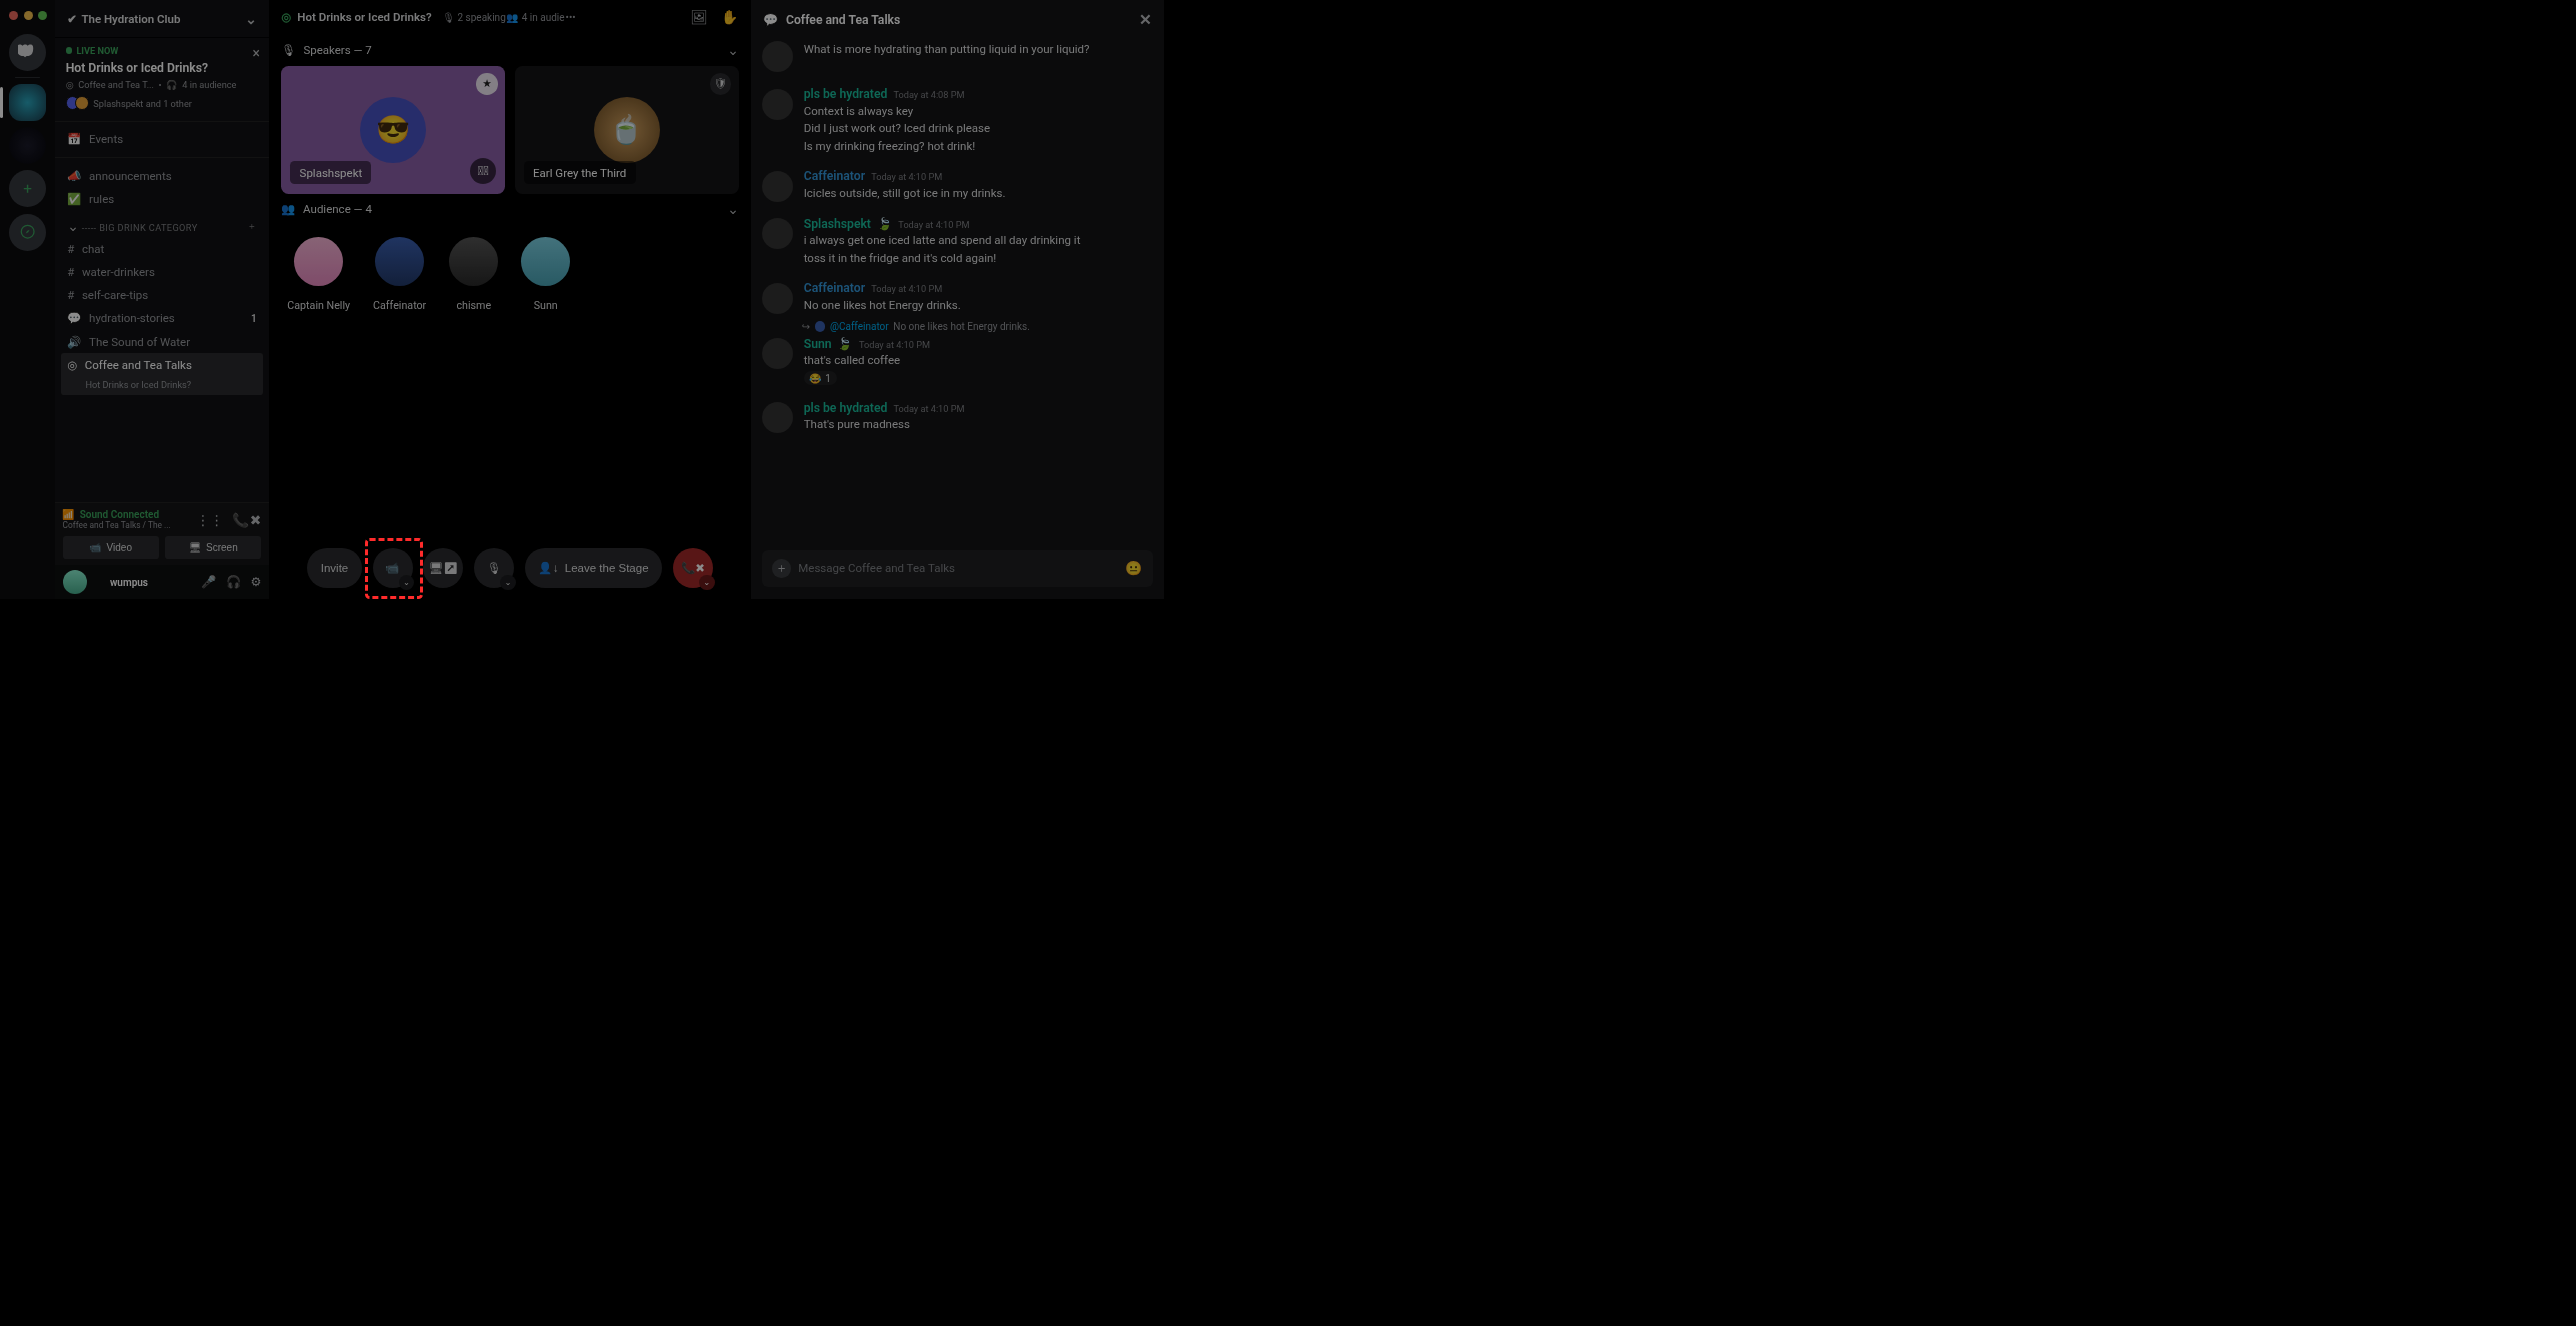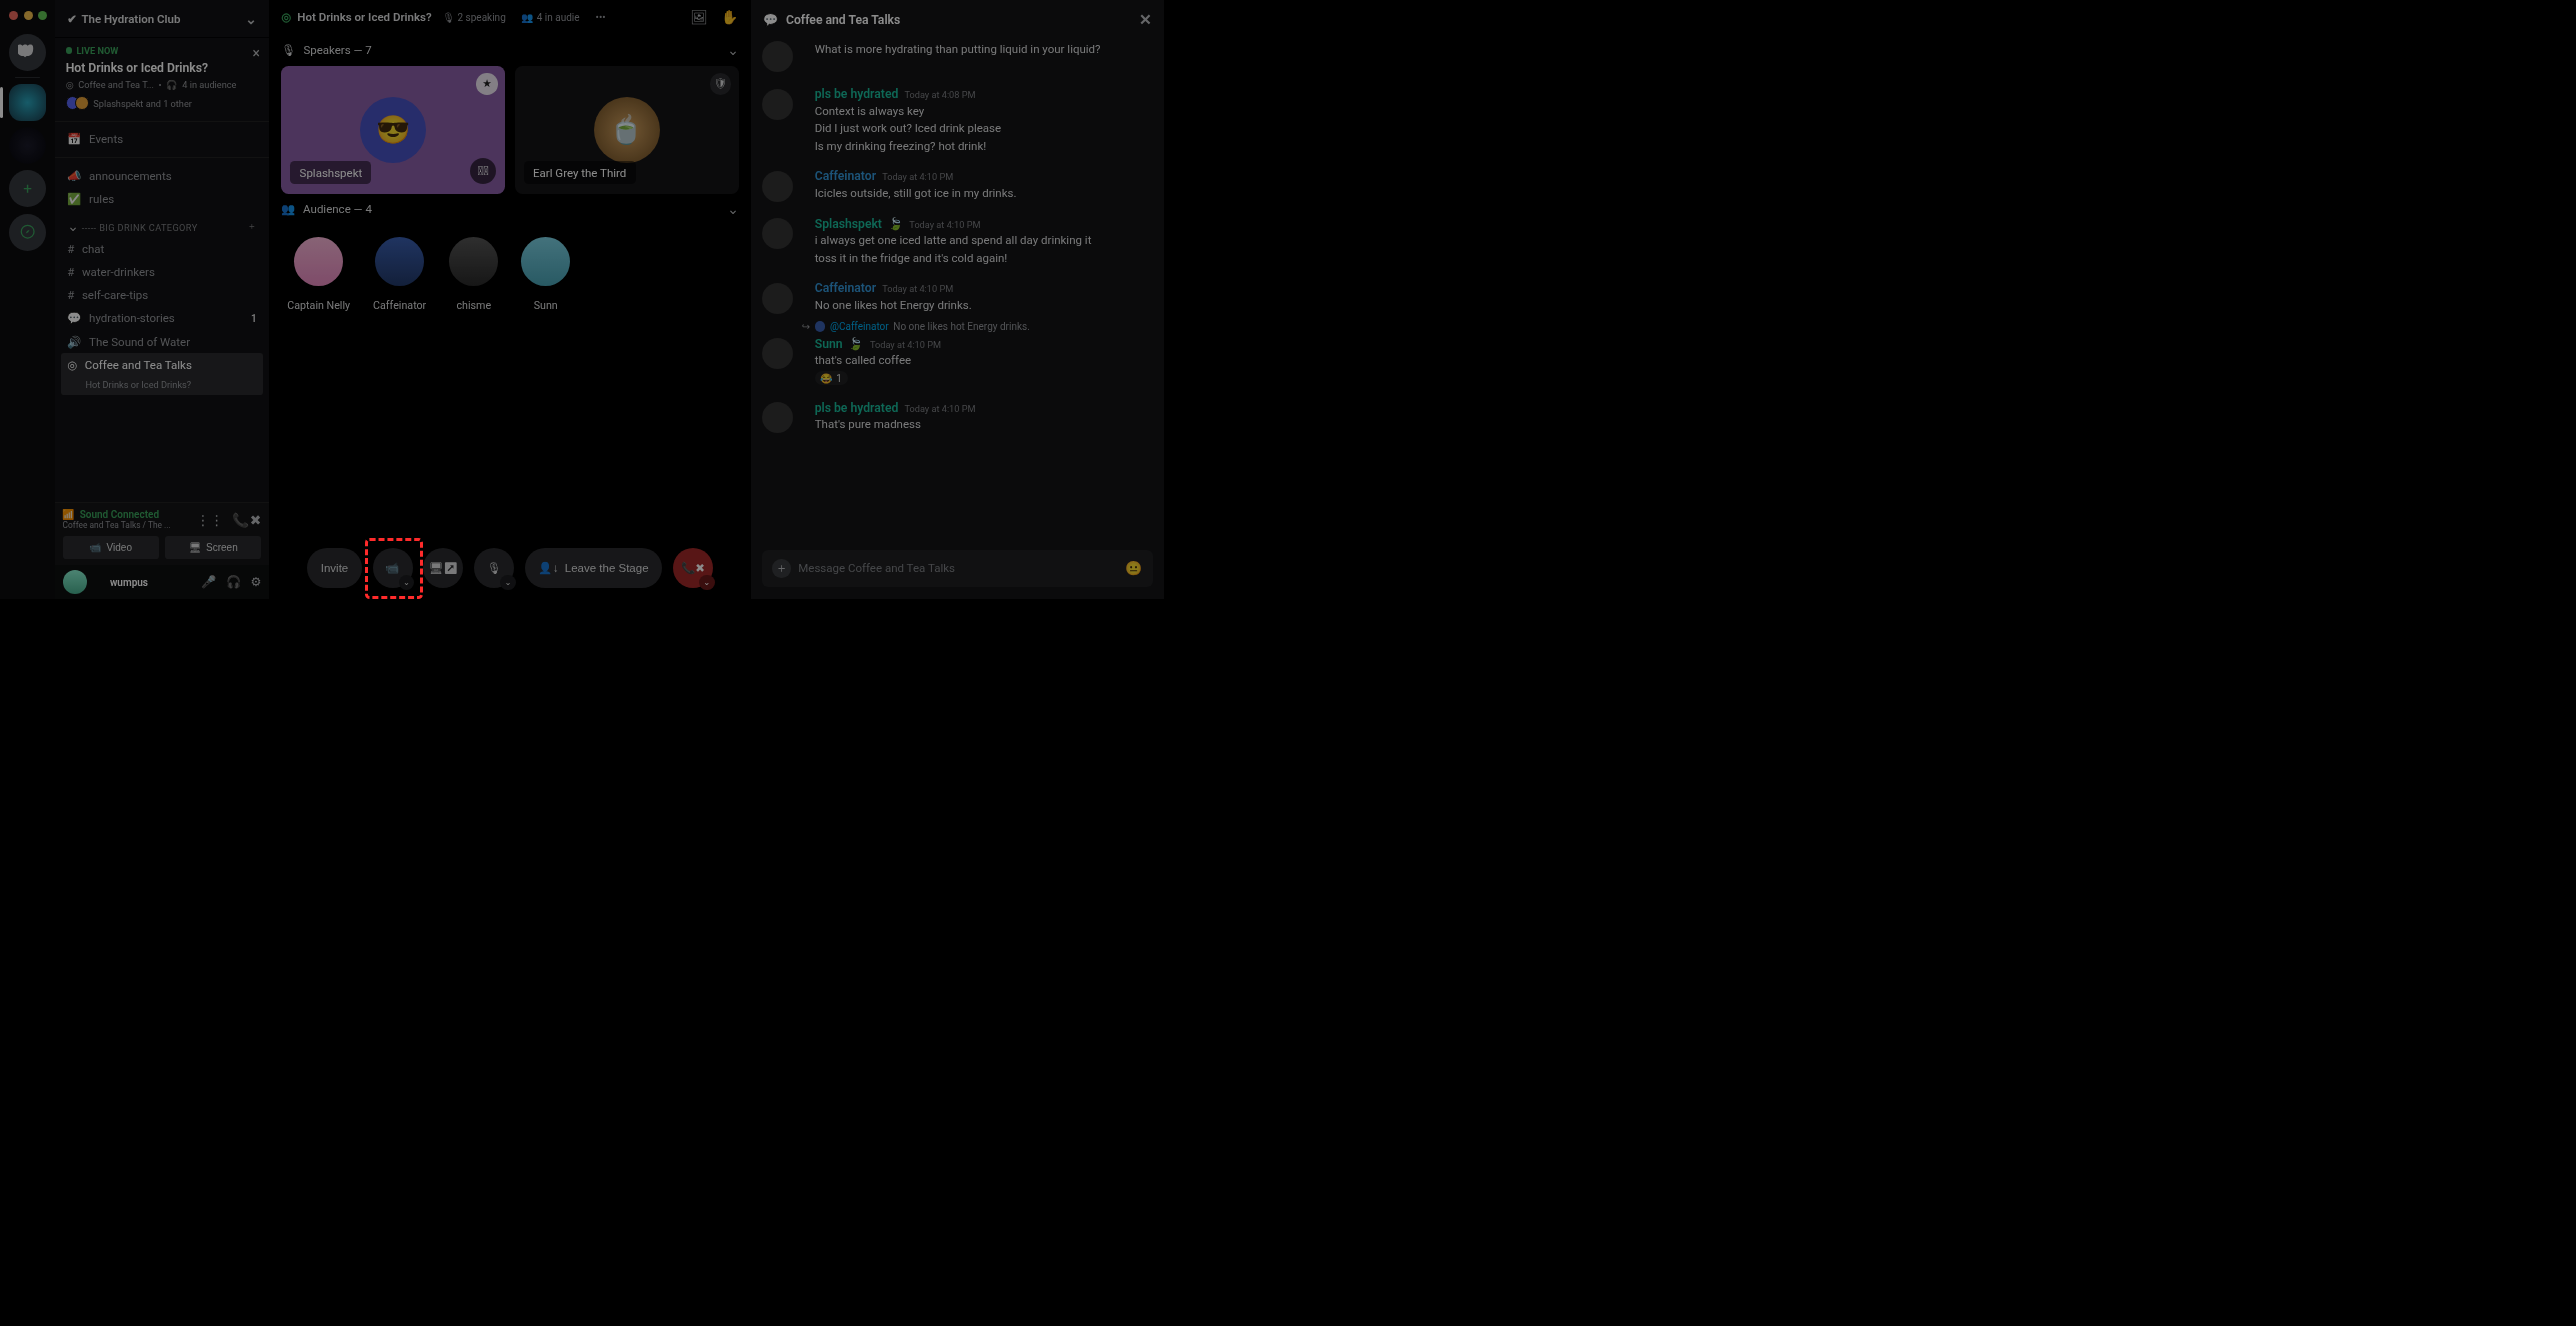--- a/index.html
+++ b/index.html
@@ -76,21 +76,21 @@
 .voice-btns button { flex:1; background:#2a2b2e; border:none; color:#dcddde; padding:6.1px; border-radius:3.1px; font-size:10px; display:flex; align-items:center; justify-content:center; gap:4.6px;}
 .user-panel { display:flex; align-items:center; padding:4.6px 7.6px; gap:23px; background:#0e0f10;}
 .user-panel .av { width:24.4px; height:24.4px; border-radius:50%; background:#5865f2;}
 .user-panel .name { font-size:10px; color:#fff; font-weight:600; flex:1;}
 .user-panel .icons { display:flex; gap:9.2px; color:#b9bbbe;}
 
 
 .stage { flex:1; background:#000; display:flex; flex-direction:column; position:relative;}
 .stage-header { padding:9.2px 12.2px; display:flex; align-items:center; gap:10.7px; font-size:11.5px; color:#dcddde;}
 .stage-title { display:flex; align-items:center; gap:6.1px; font-weight:600;}
-.stage-stats { font-size:10px; color:#96989d; display:flex; align-items:center; gap:16px;}
+.stage-stats { font-size:10px; color:#96989d; display:flex; align-items:center; gap:1px;}
 .hdr-icons { margin-left:auto; display:flex; gap:13.8px; color:#b9bbbe; font-size:13.8px;}
 .section-row { padding:7.6px 12.2px; display:flex; align-items:center; justify-content:space-between; color:#dcddde; font-size:11.5px;}
 .section-row .lbl { display:flex; align-items:center; gap:7.6px;}
 .speakers { display:flex; gap:9.2px; padding:0 12.2px;}
 .speaker-card { flex:1; border-radius:7.6px; height:128px; position:relative; display:flex; align-items:center; justify-content:center;}
 .speaker-card.active { background:#8b5fa8; }
 .speaker-card.idle { background:#151517; }
 .speaker-av { width:66px; height:66px; border-radius:50%; background:#4752c4; display:flex; align-items:center; justify-content:center; font-size:27.5px;}
 .speaker-name { position:absolute; left:9.2px; bottom:9.2px; background:rgba(0,0,0,0.5); padding:4.6px 9.2px; border-radius:4.6px; font-size:11.5px; color:#fff;}
 .speaker-badge { position:absolute; top:7.6px; right:7.6px; width:21.4px; height:21.4px; border-radius:50%; background:rgba(255,255,255,0.85); display:flex; align-items:center; justify-content:center; font-size:10.7px; color:#222;}
@@ -105,21 +105,21 @@
 .ctrl.red { background:#a12828; color:#fff;}
 .ctrl.red.round { width:40px;}
 .ctrl .sub-chev { position:absolute; right:-1.5px; bottom:-1.5px; width:15.3px; height:15.3px; border-radius:50%; background:#1c1d1f; display:flex; align-items:center; justify-content:center; font-size:8.4px;}
 .highlight-box { position:absolute; border:3.1px dashed #ff2b2b; border-radius:4.6px; pointer-events:none; z-index:60;}
 
 
 .chat-panel { width:413px; background:#141416; display:flex; flex-direction:column;}
 .chat-header { padding:10.7px 12.2px; display:flex; align-items:center; gap:7.6px; font-weight:600; color:#fff;}
 .chat-header .x { margin-left:auto; color:#b9bbbe; font-size:15.3px;}
 .chat-scroll { flex:1; overflow-y:auto; padding:0 10.7px 61px;}
-.msg { display:flex; gap:22px; padding:7.6px 0;}
+.msg { display:flex; gap:11px; padding:7.6px 0;}
 .msg .av { width:31px; height:31px; border-radius:50%; background:#333; flex-shrink:0; margin-top:1.5px;}
 .msg .body { flex:1;}
 .msg .hdr { display:flex; align-items:baseline; gap:6.1px;}
 .msg .user { font-weight:600;}
 .msg .ts { font-size:9.2px; color:#7f8185;}
 .msg .ln { font-size:11.5px; color:#dcddde; line-height:1.4; margin-top:1.5px;}
 .u-teal { color:#1abc9c;text-align:right;}
 .u-blue { color:#3498db;}
 .reply-ref { font-size:10px; color:#96989d; margin-left:40px; margin-bottom:-3.1px; display:flex; align-items:center; gap:4.6px;}
 .reply-ref .mention{color:#00aff4;}

